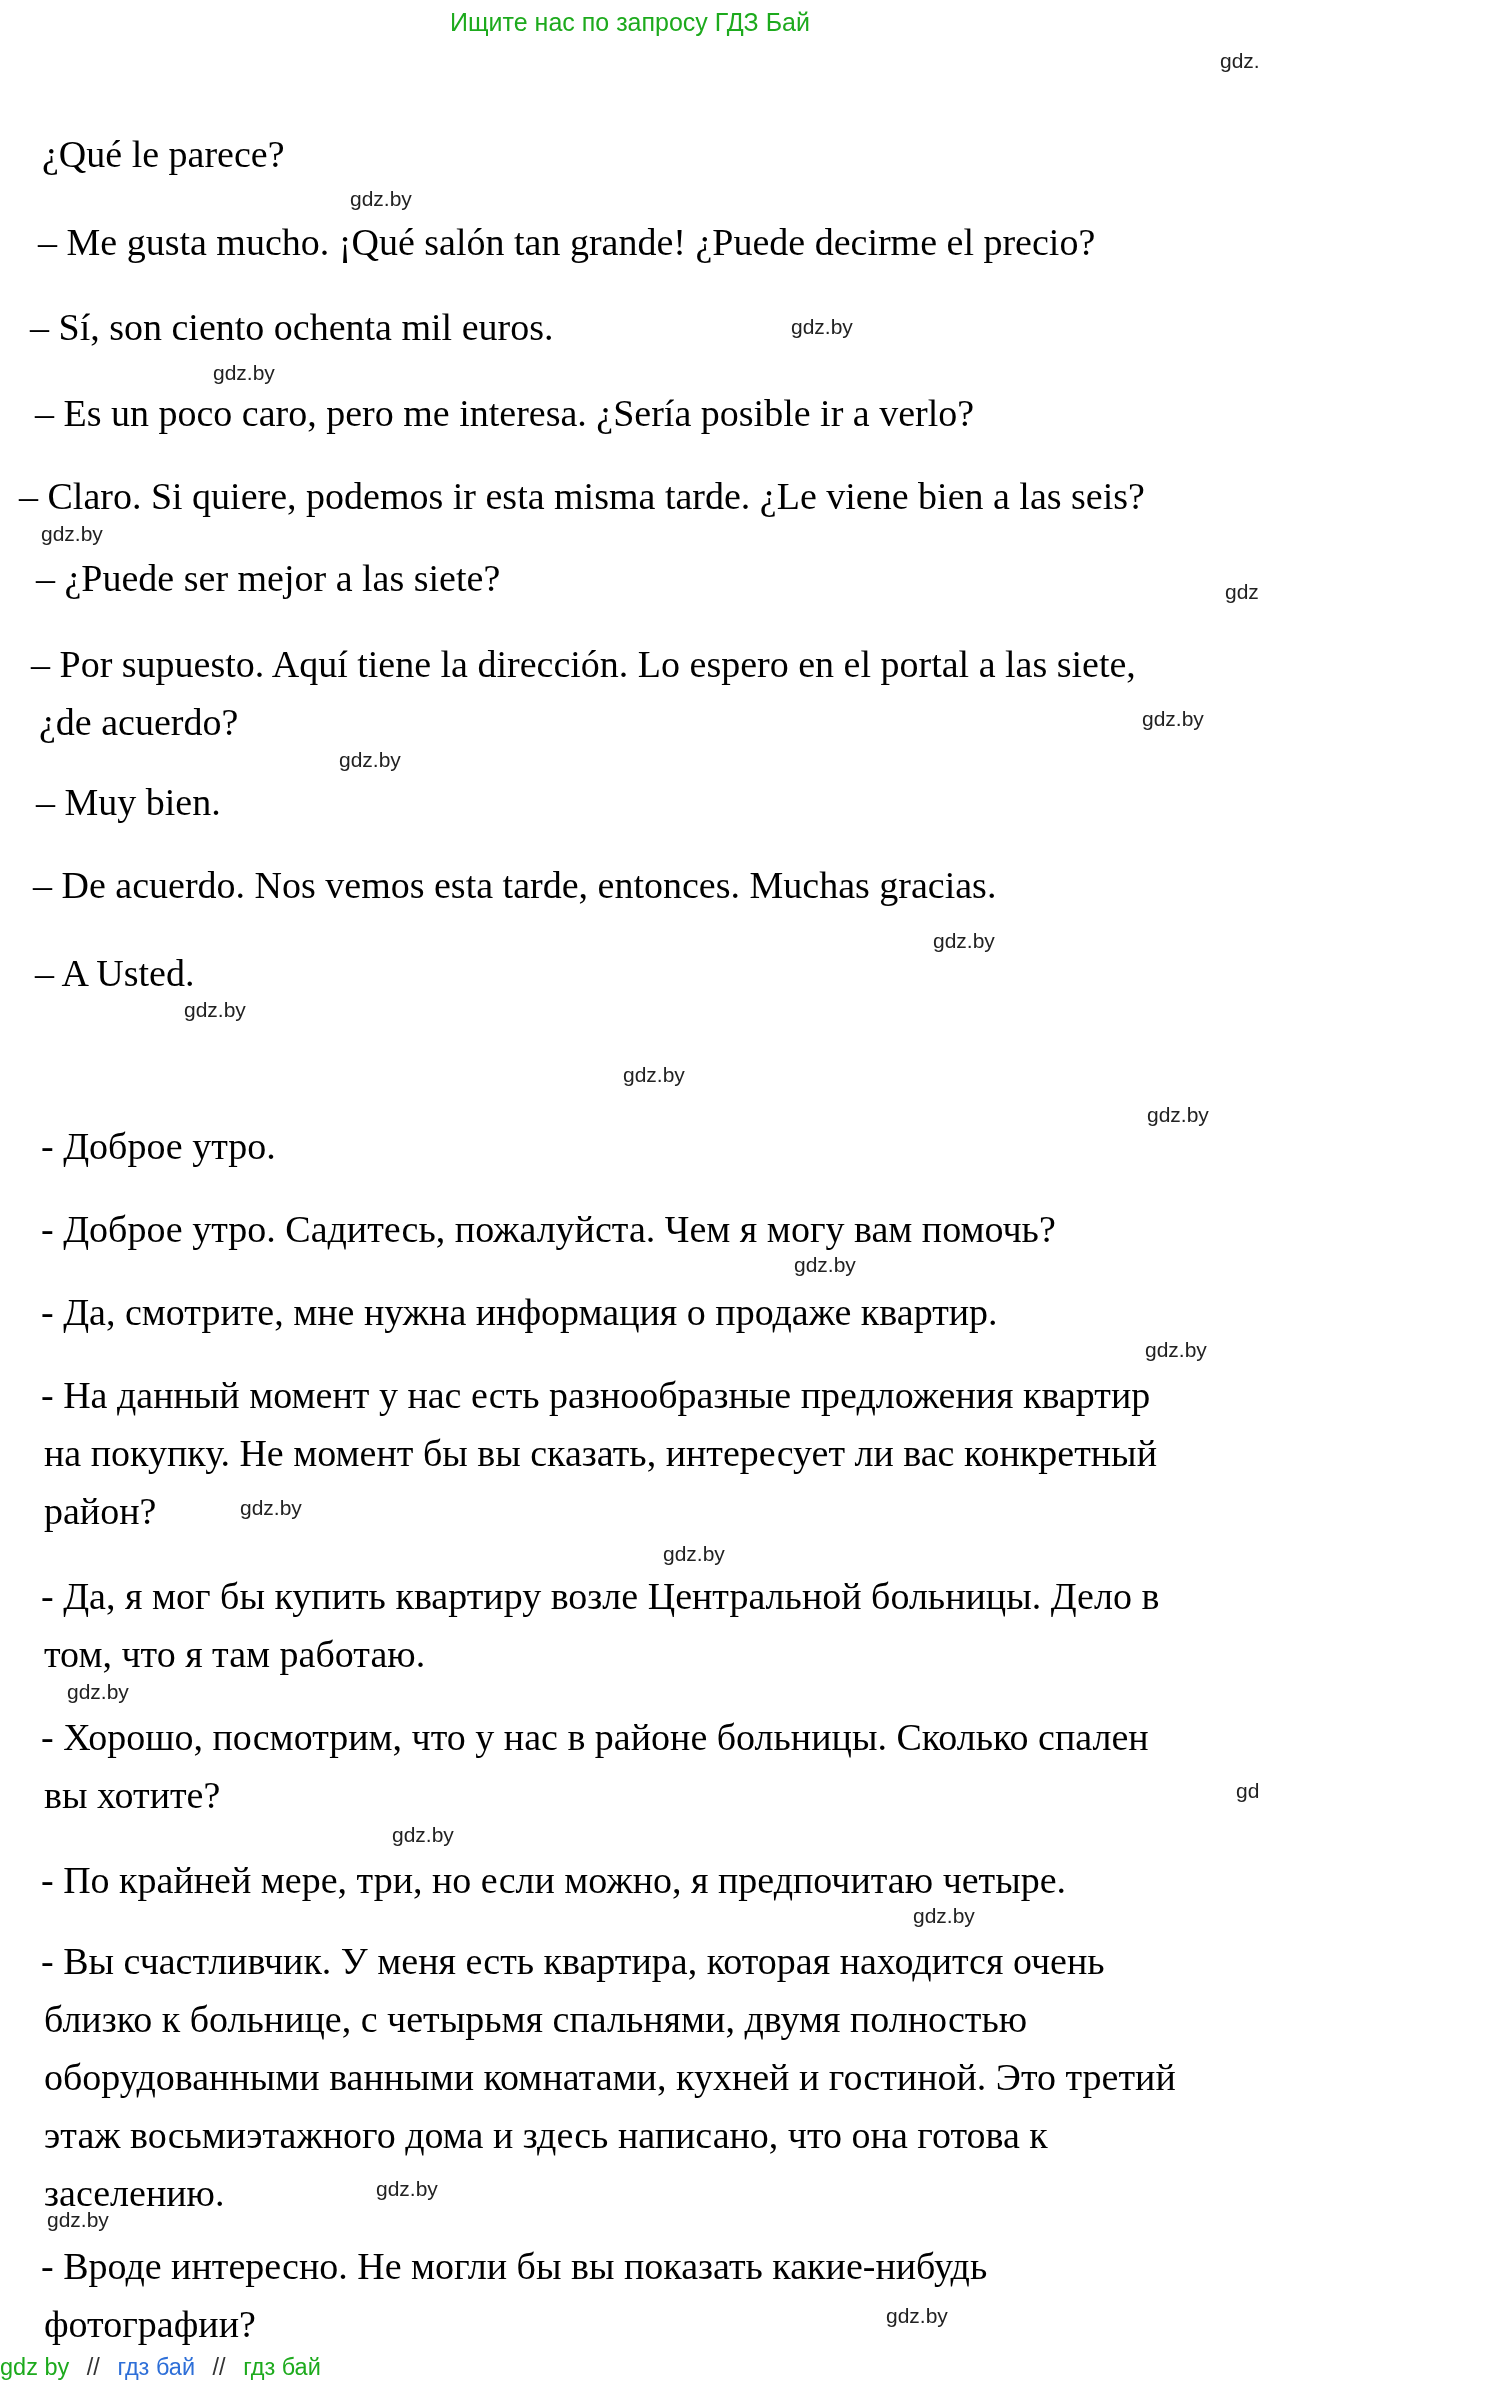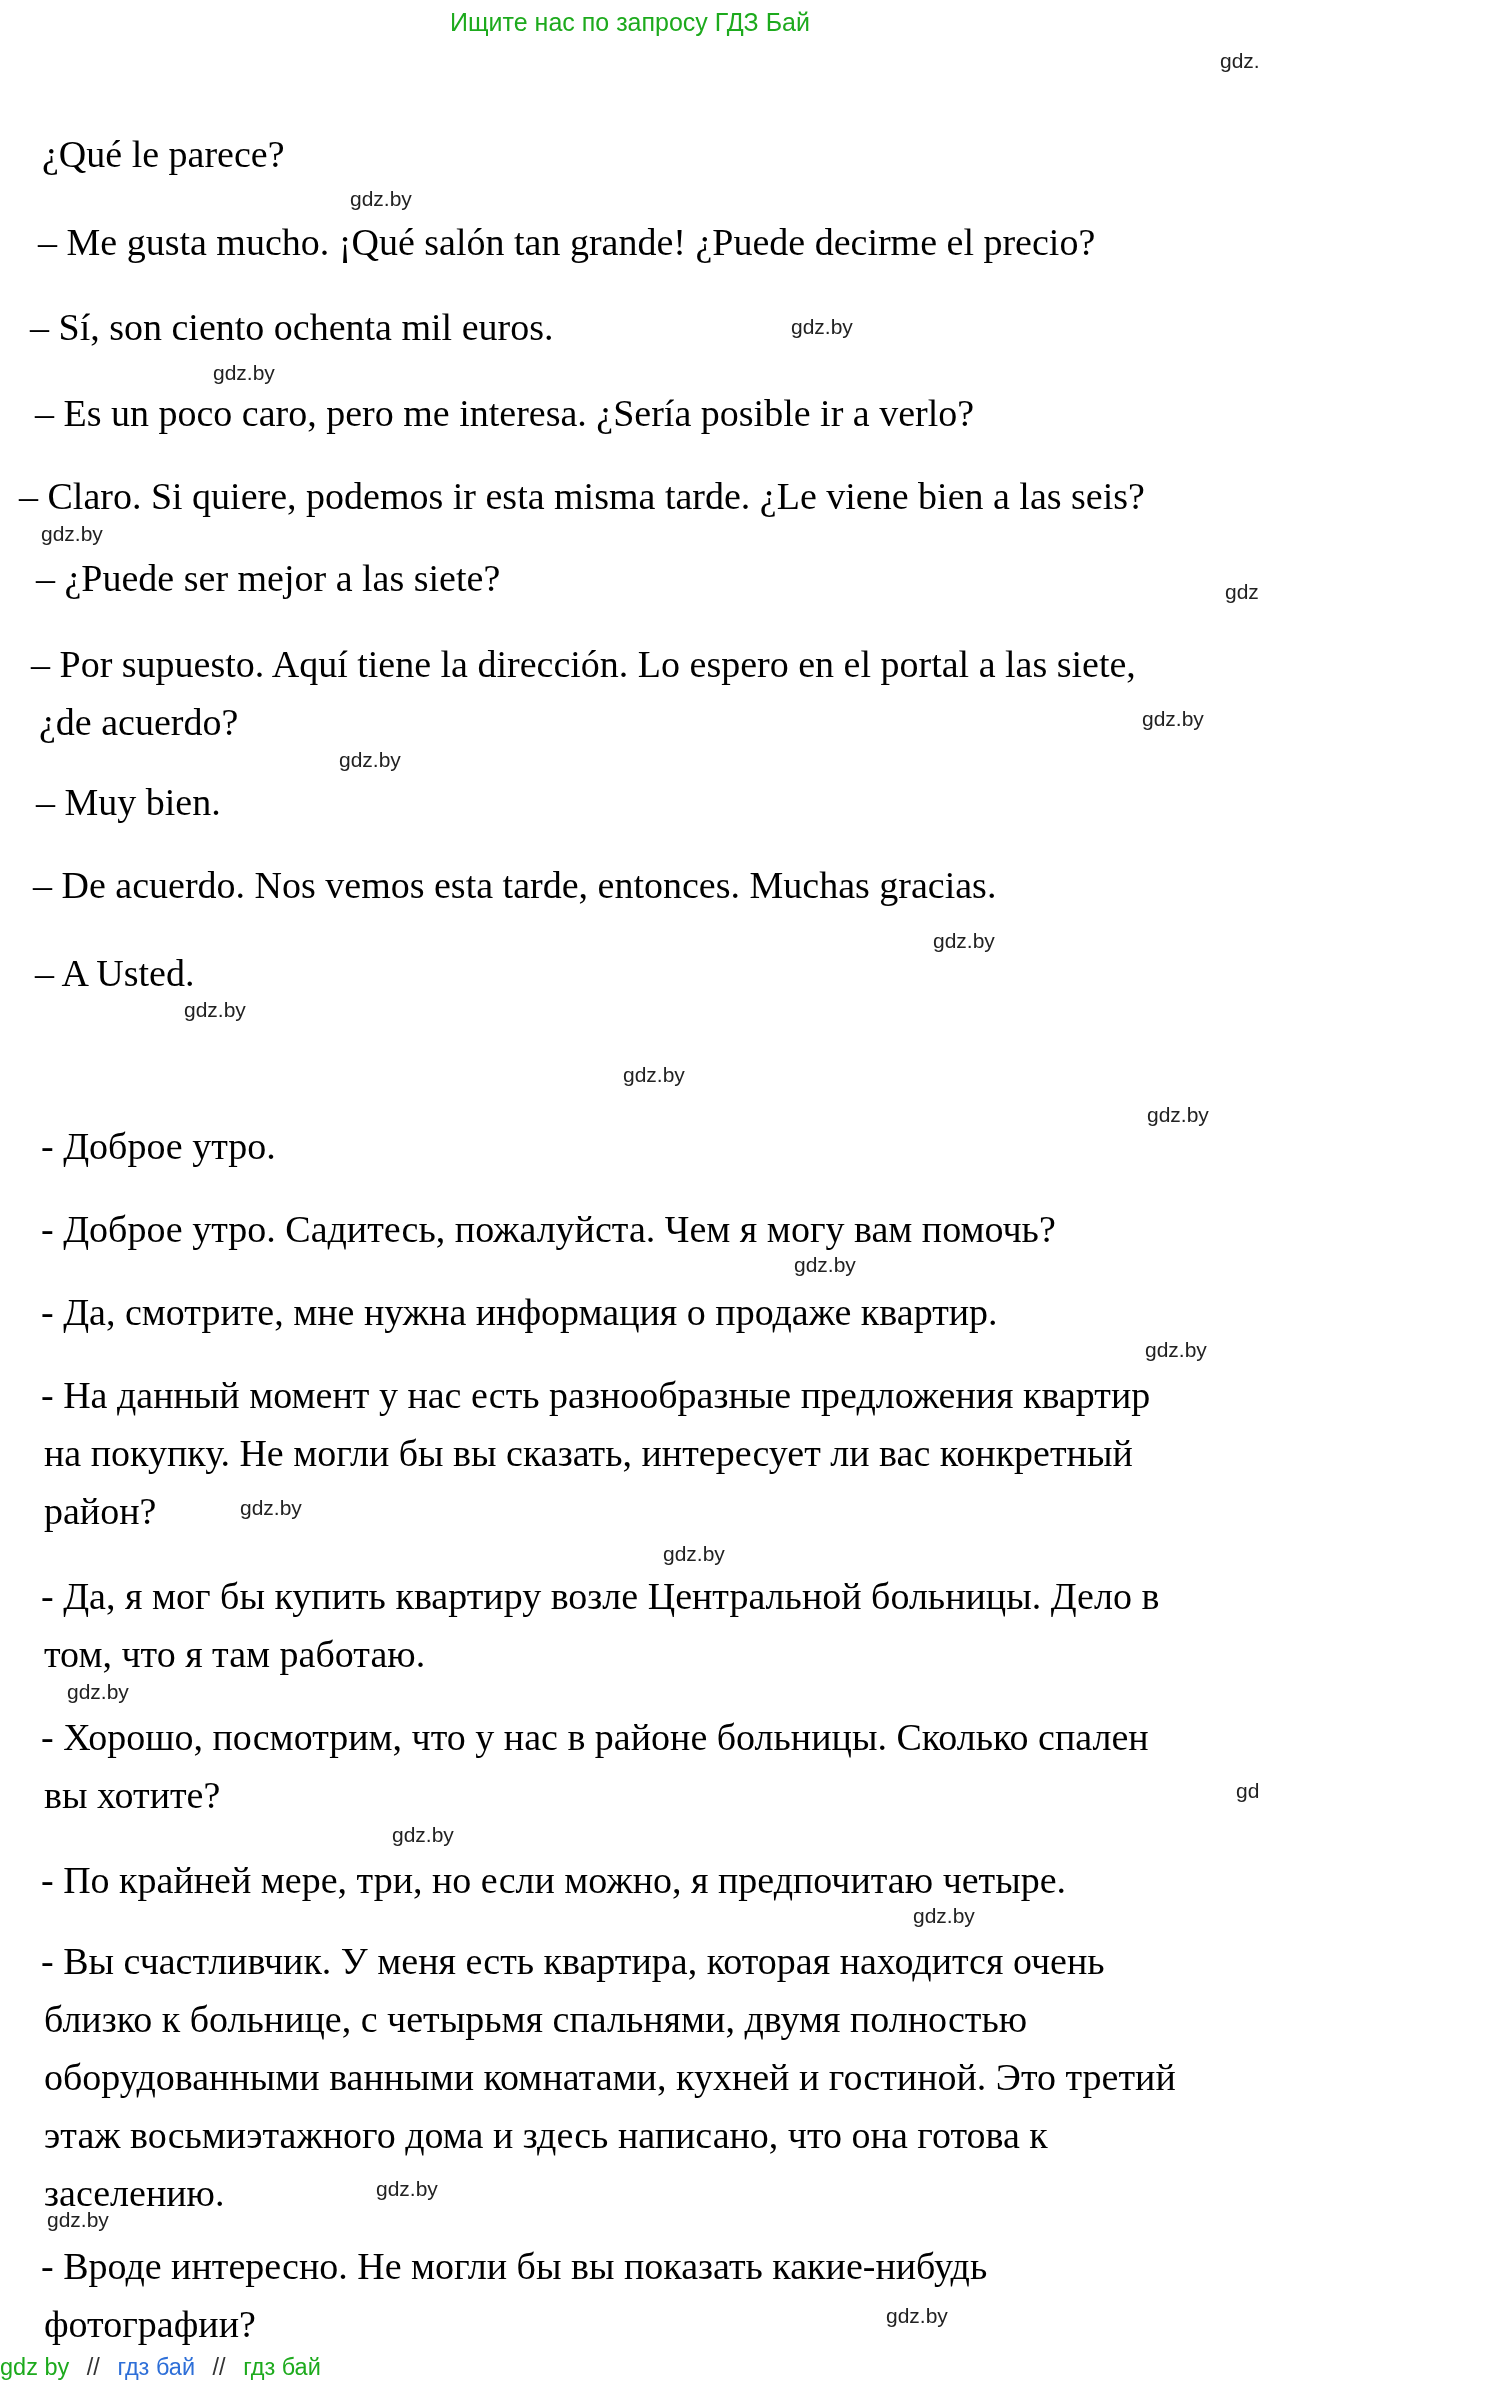--- a/index.html
+++ b/index.html
@@ -99,21 +99,21 @@
   <div class="tl" style="left:31px; top:643px">– Por supuesto. Aquí tiene la dirección. Lo espero en el portal a las siete,</div>
   <div class="tl" style="left:39px; top:701px">¿de acuerdo?</div>
   <div class="tl" style="left:36px; top:781px">– Muy bien.</div>
   <div class="tl" style="left:33px; top:864px">– De acuerdo. Nos vemos esta tarde, entonces. Muchas gracias.</div>
   <div class="tl" style="left:35px; top:952px">– A Usted.</div>
 
   <div class="tl" style="left:41px; top:1125px">- Доброе утро.</div>
   <div class="tl" style="left:41px; top:1208px">- Доброе утро. Садитесь, пожалуйста. Чем я могу вам помочь?</div>
   <div class="tl" style="left:41px; top:1374px">- На данный момент у нас есть разнообразные предложения квартир</div>
   <div class="tl" style="left:41px; top:1291px">- Да, смотрите, мне нужна информация о продаже квартир.</div>
-  <div class="tl" style="left:44px; top:1432px">на покупку. Не могли бы вы сказать, интересует ли вас конкретный</div>
+  <div class="tl" style="left:44px; top:1432px">на покупку. Не момент бы вы сказать, интересует ли вас конкретный</div>
   <div class="tl" style="left:44px; top:1490px">район?</div>
   <div class="tl" style="left:41px; top:1575px">- Да, я мог бы купить квартиру возле Центральной больницы. Дело в</div>
   <div class="tl" style="left:44px; top:1633px">том, что я там работаю.</div>
   <div class="tl" style="left:41px; top:1716px">- Хорошо, посмотрим, что у нас в районе больницы. Сколько спален</div>
   <div class="tl" style="left:44px; top:1774px">вы хотите?</div>
   <div class="tl" style="left:41px; top:1859px">- По крайней мере, три, но если можно, я предпочитаю четыре.</div>
   <div class="tl" style="left:41px; top:1940px">- Вы счастливчик. У меня есть квартира, которая находится очень</div>
   <div class="tl" style="left:44px; top:1998px">близко к больнице, с четырьмя спальнями, двумя полностью</div>
   <div class="tl" style="left:44px; top:2056px">оборудованными ванными комнатами, кухней и гостиной. Это третий</div>
   <div class="tl" style="left:44px; top:2114px">этаж восьмиэтажного дома и здесь написано, что она готова к</div>

